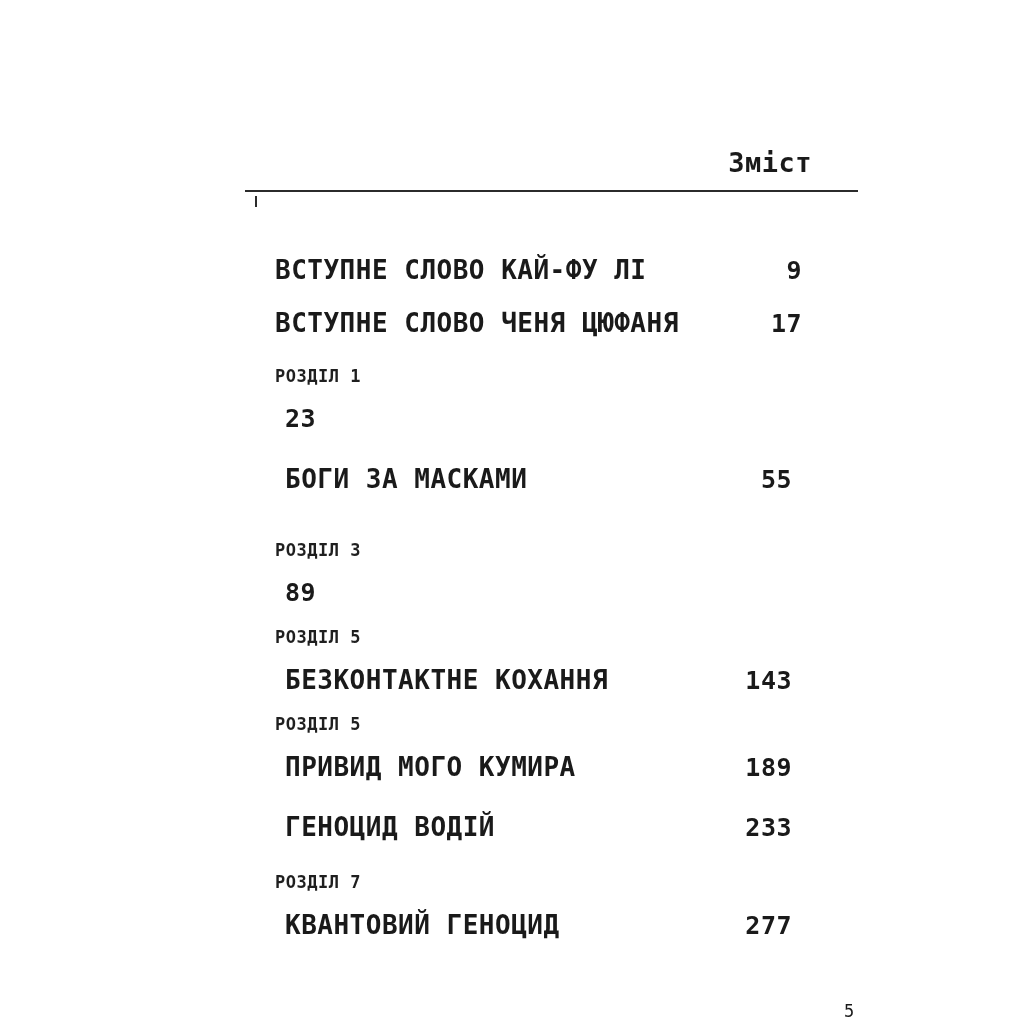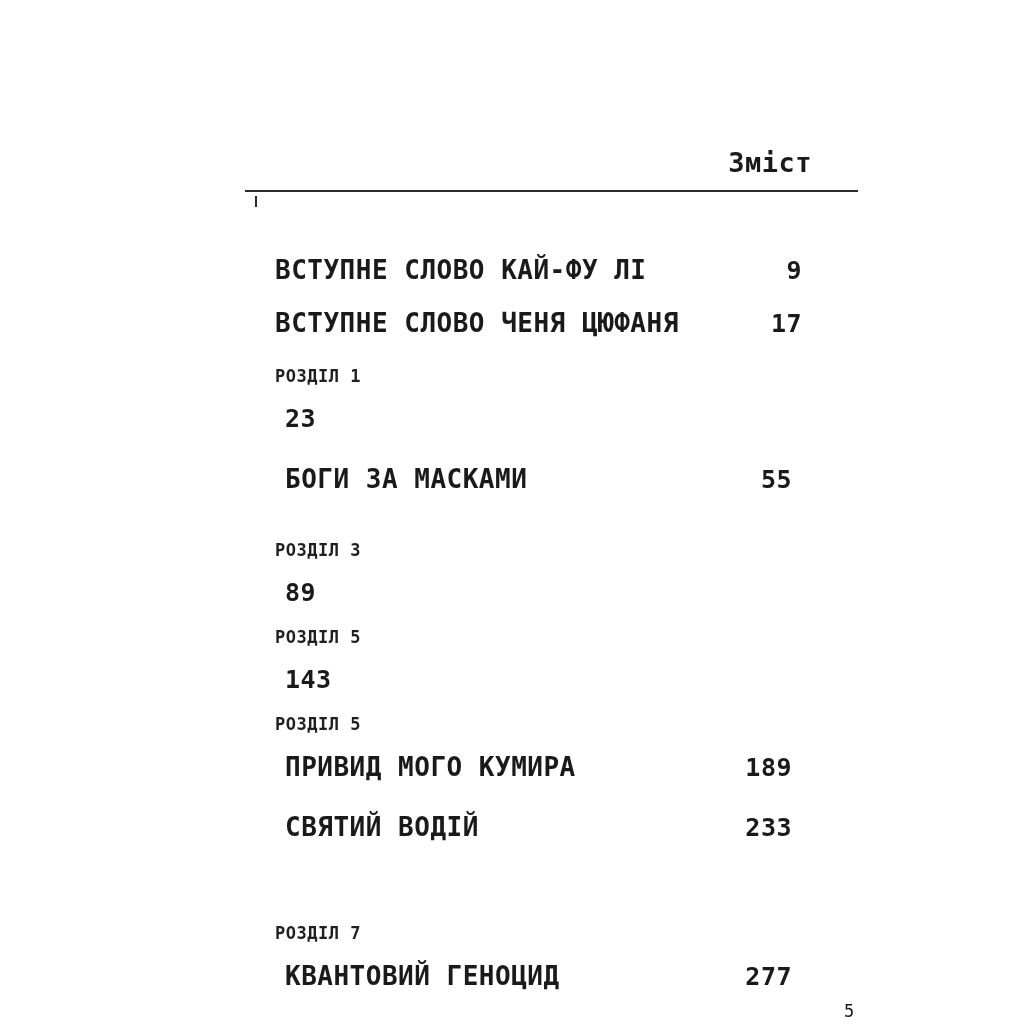--- a/index.html
+++ b/index.html
@@ -113,40 +113,41 @@
   <div class="chapter" style="top:492px">
     <div class="clabel">РОЗДІЛ 3</div>
     <div class="entry-row">
       <span class="epage">89</span>
     </div>
   </div>
 
   <div class="chapter" style="top:579px">
     <div class="clabel">РОЗДІЛ 5</div>
     <div class="entry-row">
+      <span class="etitle">БЕЗКОНТАКТНЕ КОХАННЯ</span>
       <span class="epage">143</span>
     </div>
   </div>
 
   <div class="chapter" style="top:666px">
     <div class="clabel">РОЗДІЛ 5</div>
     <div class="entry-row">
       <span class="etitle">ПРИВИД МОГО КУМИРА</span>
       <span class="epage">189</span>
     </div>
   </div>
 
   <div class="chapter" style="top:753px">
     <div class="entry-row">
-      <span class="etitle">СВЯТИЙ ВОДІЙ</span>
+      <span class="etitle">ГЕНОЦИД ВОДІЙ</span>
       <span class="epage">233</span>
     </div>
   </div>
 
-  <div class="chapter" style="top:875px">
+  <div class="chapter" style="top:824px">
     <div class="clabel">РОЗДІЛ 7</div>
     <div class="entry-row">
       <span class="etitle">КВАНТОВИЙ ГЕНОЦИД</span>
       <span class="epage">277</span>
     </div>
   </div>
 
   <div class="folio">5</div>
 
 </div>

